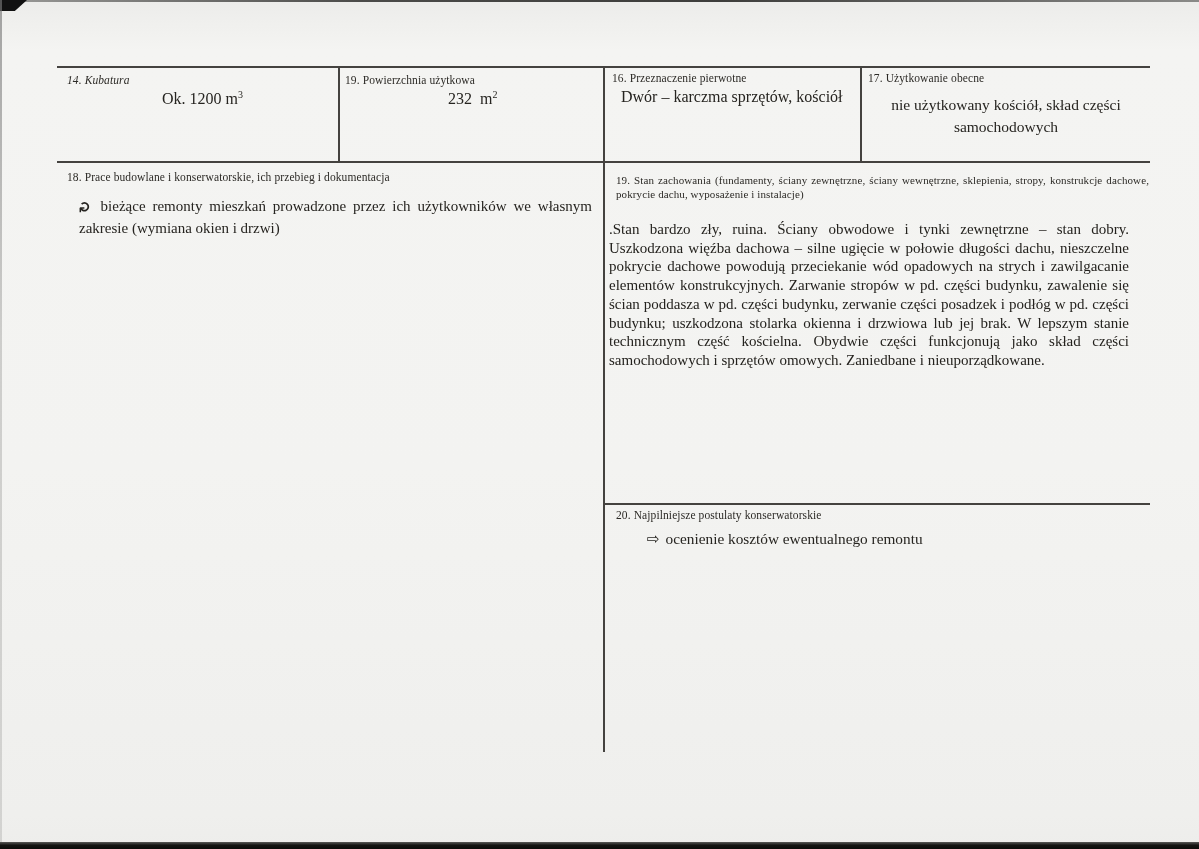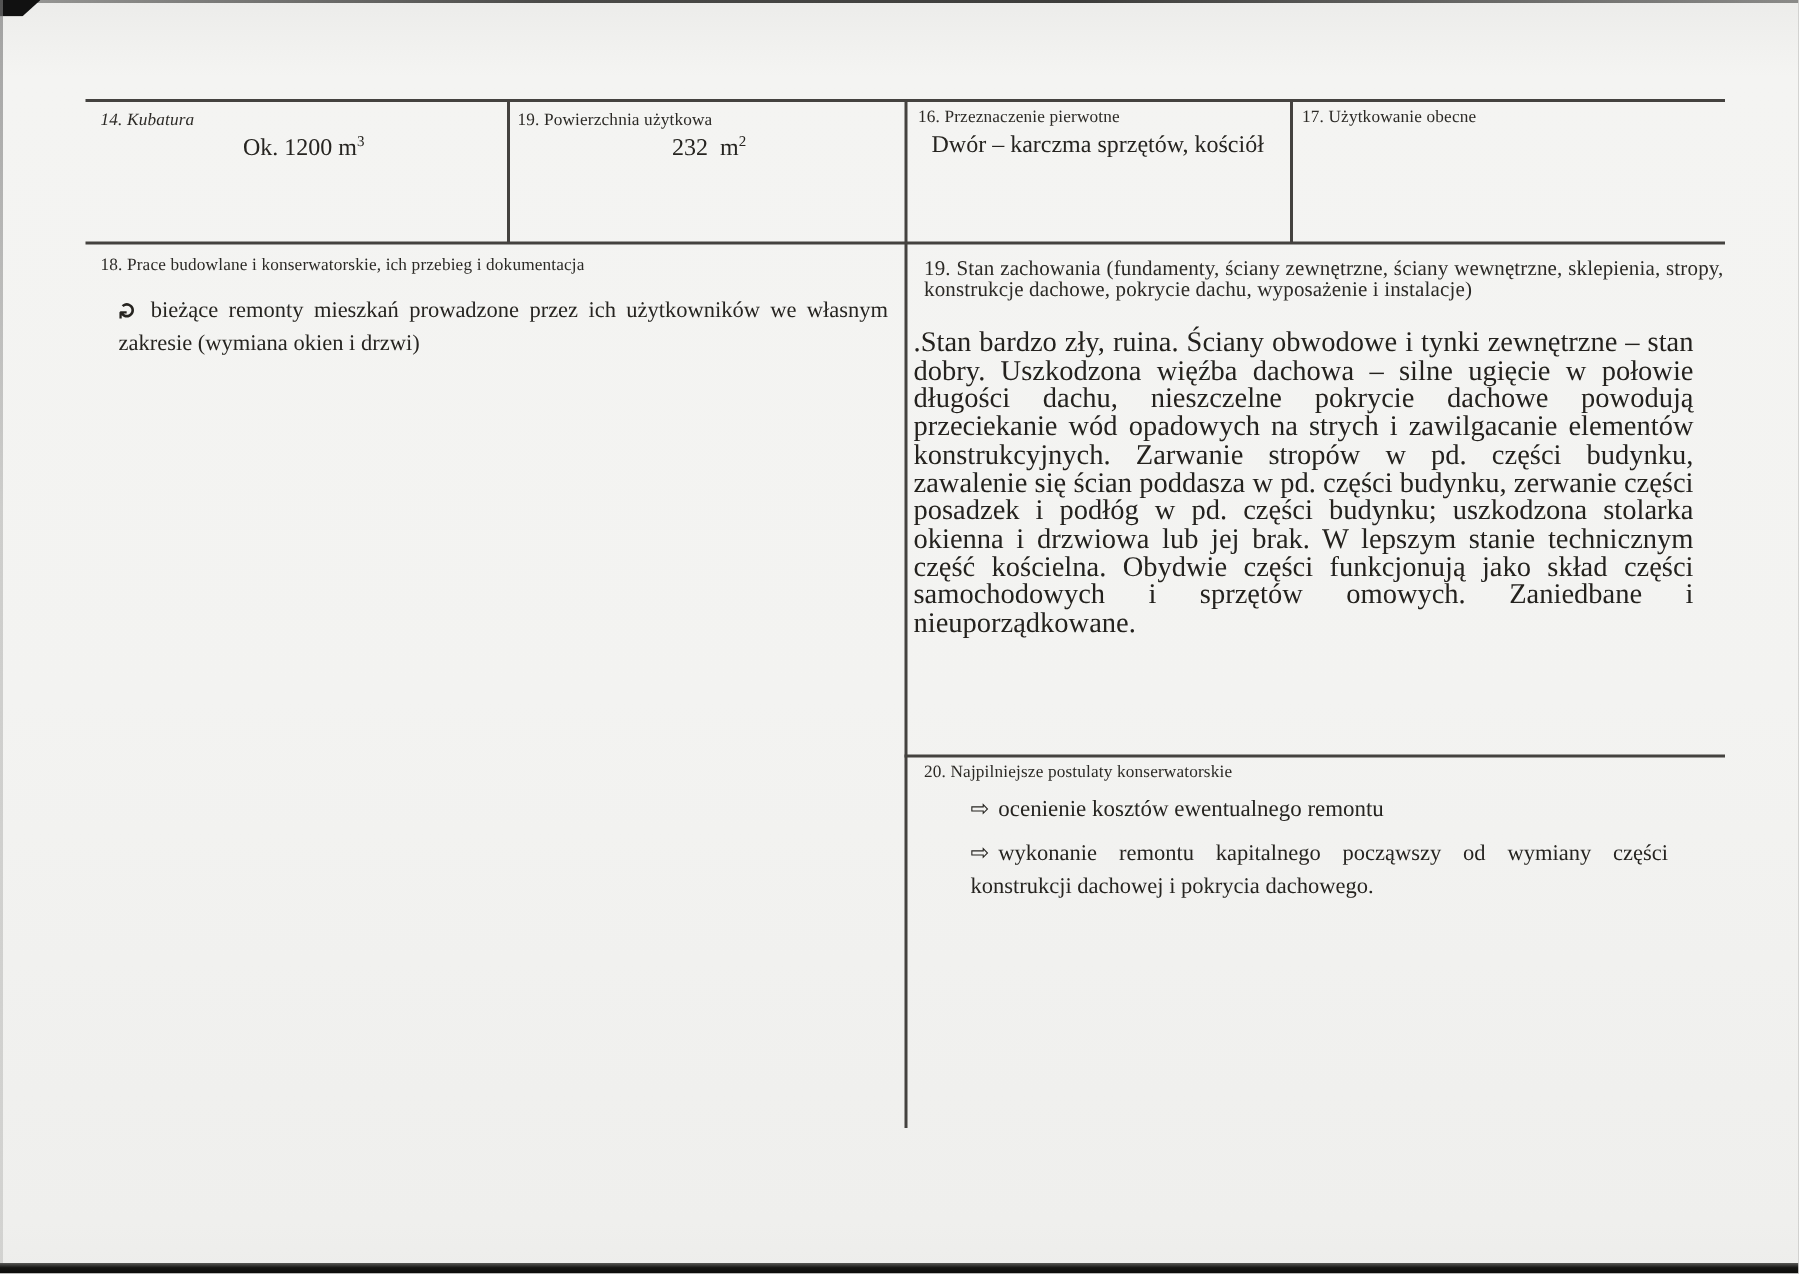--- a/index.html
+++ b/index.html
@@ -37,22 +37,22 @@
   .f14-value{left:162px;top:89px;}
   .f15-label{left:345px;top:74px;}
   .f15-value{left:448px;top:89px;}
   .f16-label{left:612px;top:72px;}
   .f16-value{left:621px;top:88px;}
   .f17-label{left:868px;top:72px;}
   .f17-value{left:864px;top:94px;width:284px;white-space:normal;text-align:center;
              font-size:15.5px;line-height:22px;}
   .f18-label{left:67px;top:171px;text-align:center;}
   .f18-para{left:79px;top:195px;width:513px;}
-  .f19-label{left:616px;top:173px;width:533px;white-space:normal;font-size:14px;line-height:14px;text-align:justify;font-family:Liberation Serif, serif;}
-  .f19-body{left:609px;top:220px;width:520px;font-size:19px;line-height:18.7px;color:#24221e;}
+  .f19-label{left:616px;top:173px;width:533px;white-space:normal;font-size:11px;line-height:14px;text-align:justify;font-family:Liberation Serif, serif;}
+  .f19-body{left:609px;top:220px;width:520px;font-size:15px;line-height:18.7px;color:#24221e;}
   .f20-label{left:616px;top:509px;text-align:center;}
   .f20-item1{left:647px;top:530px;font-size:15.3px;}
   .f20-item2{left:647px;top:557px;width:465px;}
   sup{font-size:10px;vertical-align:6px;}
   .icon-arc{display:inline-block;font-family:"DejaVu Sans",sans-serif;font-weight:bold;
     font-size:15px;transform:rotate(-90deg);margin-right:9px;position:relative;top:1px;}
   .icon-arrow{font-family:"DejaVu Sans",sans-serif;font-size:15px;margin-right:6px;}
 </style>
 </head>
 <body>
@@ -74,24 +74,24 @@
   <div class="t label f14-label">14. Kubatura</div>
   <div class="t val f14-value"><span>Ok. 1200 m</span><sup>3</sup></div>
 
   <div class="t label f15-label">19. Powierzchnia użytkowa</div>
   <div class="t val f15-value"><span>232  m</span><sup>2</sup></div>
 
   <div class="t label f16-label">16. Przeznaczenie pierwotne</div>
   <div class="t val f16-value">Dwór – karczma sprzętów, kościół</div>
 
   <div class="t label f17-label">17. Użytkowanie obecne</div>
+  <div class="t f17-value">nie użytkowany kościół, skład części samochodowych</div>
 
   <div class="t label f18-label">18. Prace budowlane i konserwatorskie, ich przebieg i dokumentacja</div>
   <div class="t body f18-para"><span class="icon-arc">↻</span><span>bieżące remonty mieszkań prowadzone przez ich użytkowników we własnym zakresie (wymiana okien i drzwi)</span></div>
 
   <div class="t label f19-label">19. Stan zachowania (fundamenty, ściany zewnętrzne, ściany wewnętrzne, sklepienia, stropy, konstrukcje dachowe, pokrycie dachu, wyposażenie i instalacje)</div>
   <div class="t body f19-body">.Stan bardzo zły, ruina. Ściany obwodowe i tynki zewnętrzne – stan dobry. Uszkodzona więźba dachowa – silne ugięcie w połowie długości dachu, nieszczelne pokrycie dachowe powodują przeciekanie wód opadowych na strych i zawilgacanie elementów konstrukcyjnych. Zarwanie stropów w pd. części budynku, zawalenie się ścian poddasza w pd. części budynku, zerwanie części posadzek i podłóg w pd. części budynku; uszkodzona stolarka okienna i drzwiowa lub jej brak. W lepszym stanie technicznym część kościelna. Obydwie części funkcjonują jako skład części samochodowych i sprzętów omowych. Zaniedbane i nieuporządkowane.</div>
 
   <div class="t label f20-label">20. Najpilniejsze postulaty konserwatorskie</div>
   <div class="t f20-item1"><span class="icon-arrow">⇨</span><span>ocenienie kosztów ewentualnego remontu</span></div>
-  <div class="t body f20-item2"><span class="icon-arrow">⇨</span><span>wykonanie remontu kapitalnego począwszy od wymiany części konstrukcji dachowej i pokrycia dachowego.</span></div>
 
 </div>
 
 </body></html>

